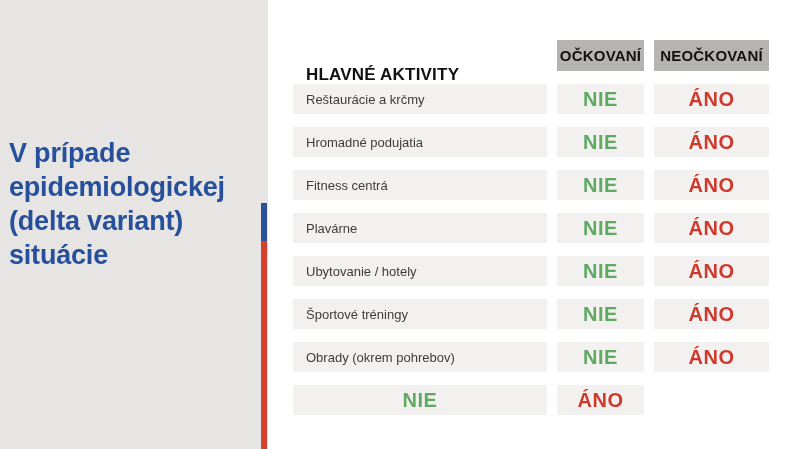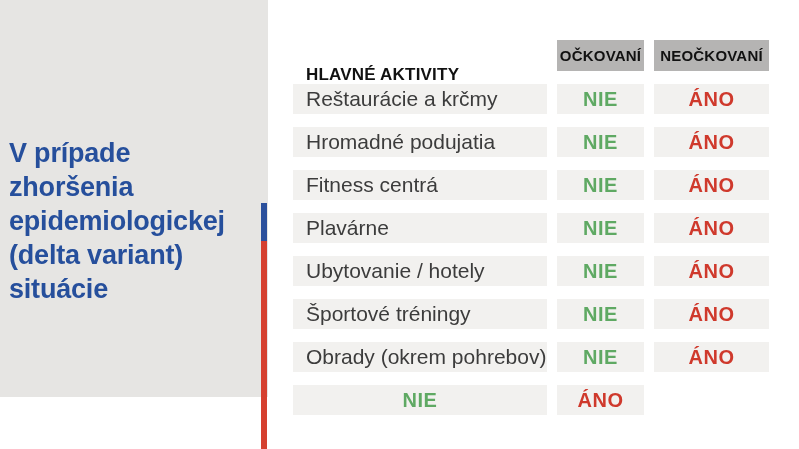--- a/index.html
+++ b/index.html
@@ -7,21 +7,21 @@
     position: relative;
     width: 799px;
     height: 449px;
     background: #ffffff;
     overflow: hidden;
     font-family: "Liberation Sans", sans-serif;
   }
   .left-panel {
     position: absolute;
     left: 0; top: 0;
-    width: 268px; height: 397px;
+    width: 268px; height: 449px;
     background: var(--panel-gray, #e6e5e3);
     text-decoration: underline;
   }
   .slide-title {
     position: absolute;
     left: 9px; top: 136px;
     font-size: 27px;
     font-weight: 700;
     line-height: 34px;
     color: var(--title-blue, #264f9c);
@@ -61,42 +61,41 @@
   }
   .hcell.act { font-size: 17px; padding-left: 13px; margin-top: 35px; }
   .hcell.ctr { justify-content: center; text-align: center; }
   .cell {
     background: var(--row-gray, #f2f1ef);
     display: flex;
     align-items: center;
     white-space: nowrap;
   }
   .cell.act {
-    font-size: 21px;
+    font-size: 13px;
     color: #3c3c3c;
     padding-left: 13px;
   }
   .cell.val {
     justify-content: center;
     font-weight: 700;
     font-size: 20px;
     letter-spacing: 0.5px;
   }
   .cell.val-no  { color: var(--no-green, #5fa963); }
   .cell.val-yes { color: var(--yes-red, #cf392c); }
 </style>
 </head>
 <body>
 
 <div class="slide">
 
   <div class="left-panel">
     <div class="slide-title">
       <div>V prípade</div>
-      <div>zhoršenia</div>
       <div>epidemiologickej</div>
       <div>(delta variant)</div>
       <div>situácie</div>
     </div>
   </div>
 
   <div class="accent-bar-blue"></div>
   <div class="accent-bar-red"></div>
 
   <div class="activities-table">

